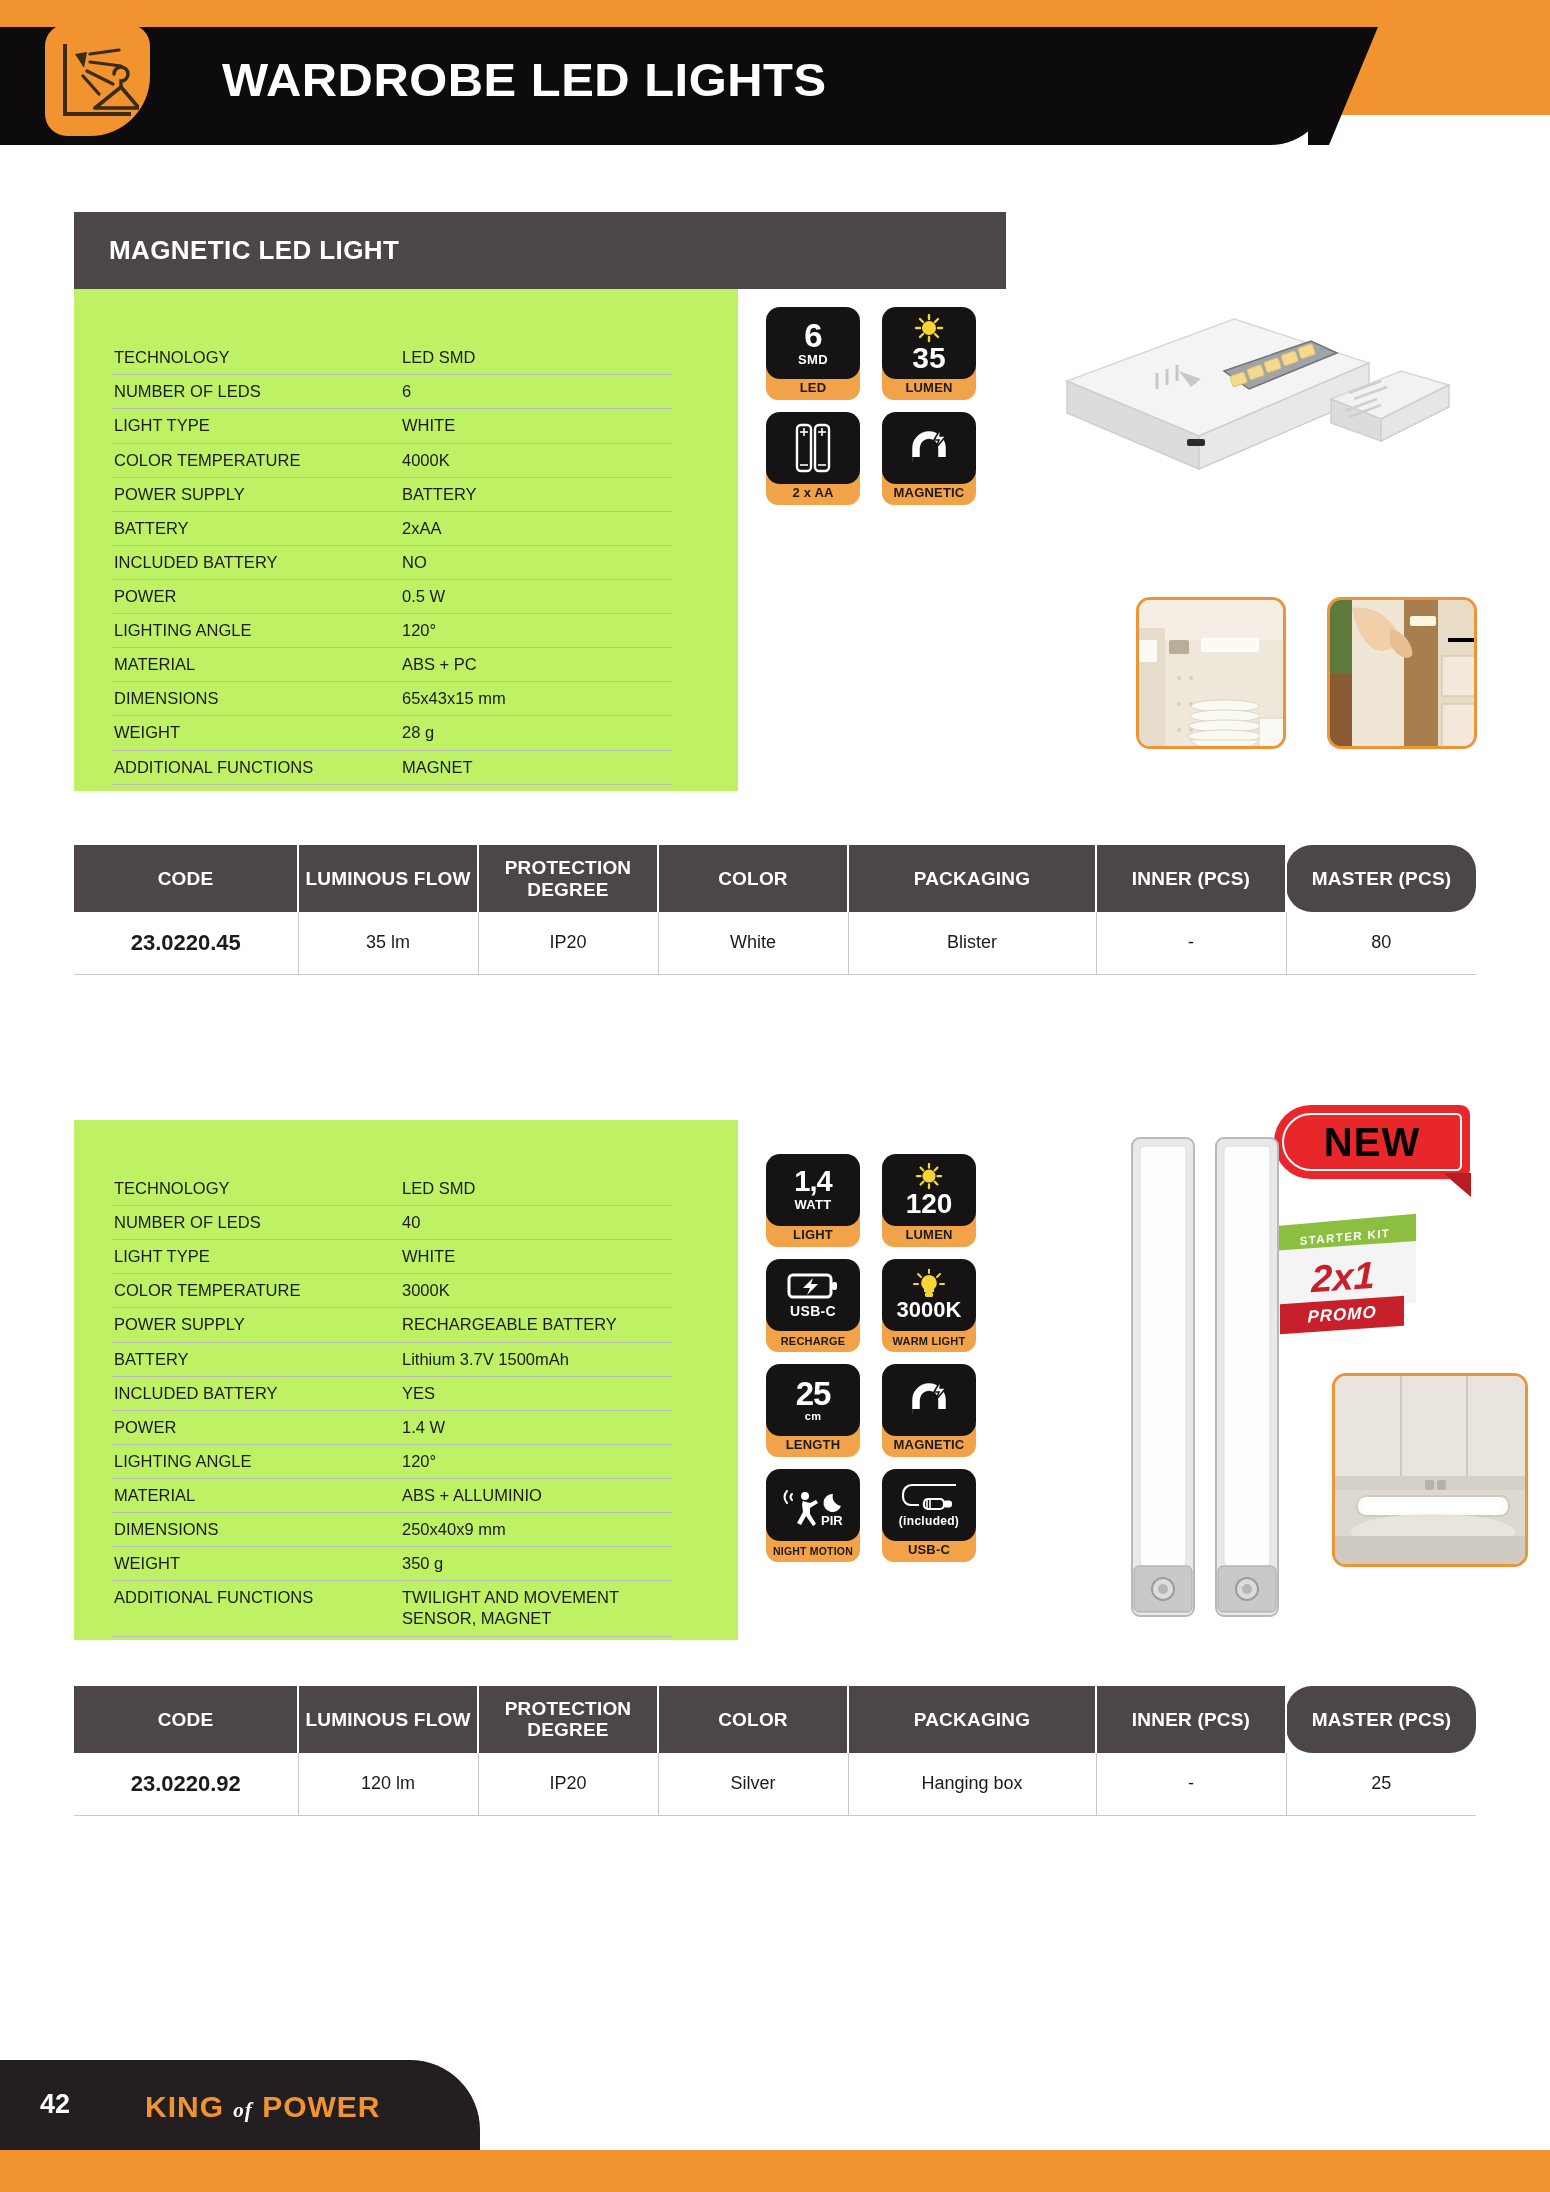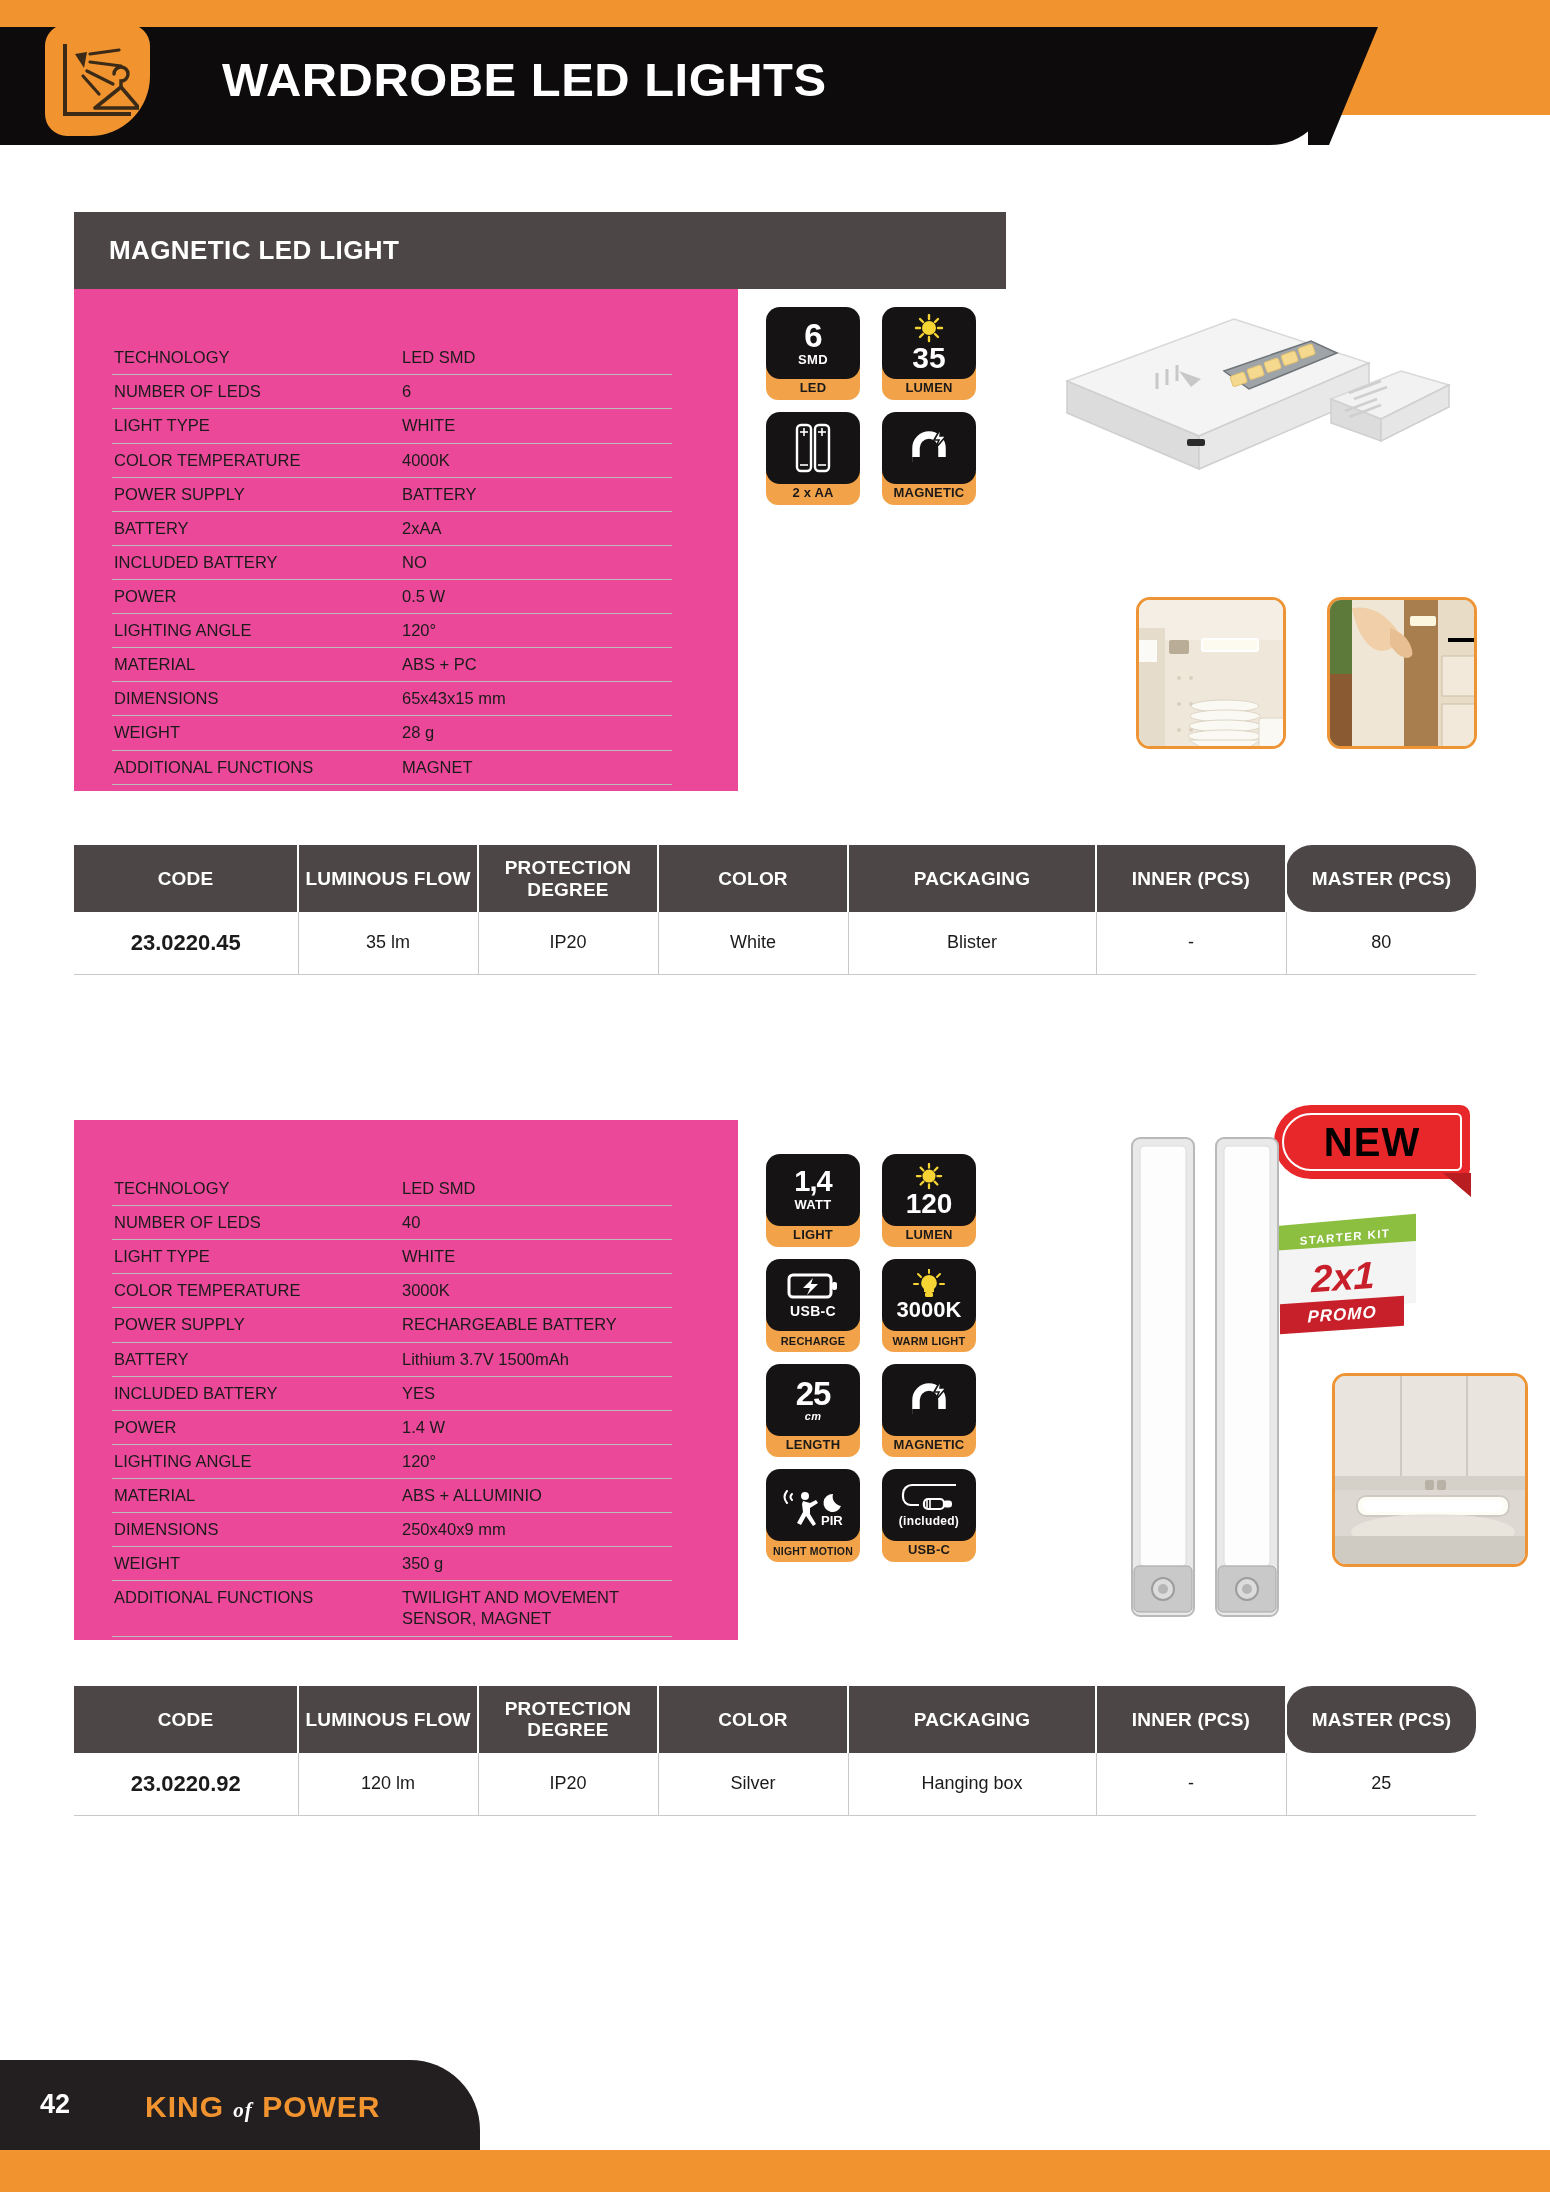--- a/index.html
+++ b/index.html
@@ -51,21 +51,21 @@
     width: 932px; background: #4c4746;
     color: #fff; font-size: 26px; font-weight: bold;
     letter-spacing: 0.4px;
     padding: 22px 0 22px 35px;
     line-height: 1.28;
   }
   .prod-body { position: relative; }
 
   .spec-panel {
     position: absolute; top: 0; left: 0;
-    width: 664px; background: #ec4899;
+    width: 664px; background: #bef264;
   }
   .spec-table { width: 560px; margin: 52px 0 0 38px; border-collapse: collapse; }
   .spec-table tr { }
   .spec-table td {
     font-size: 16.5px; color: #1b1b1b;
     padding: 6px 0 6px 0;
     border-bottom: 1px solid #bcbcbc;
     vertical-align: top;
     line-height: 1.28;
   }
@@ -86,21 +86,21 @@
     margin-top: -12px; height: 33px; background: #f2a34a; border-radius: 0 0 12px 12px;
     display: flex; align-items: flex-end; justify-content: center;
     padding-bottom: 5px;
     color: #1c1a19; font-size: 13px; font-weight: bold; letter-spacing: 0.2px;
     z-index: 1; position: relative;
   }
   .badge-bot.small { font-size: 11px; }
   .b-big { font-size: 33px; font-weight: bold; line-height: 0.95; letter-spacing: -1px; }
   .b-big.med { font-size: 29px; }
   .b-sub { font-size: 13px; font-weight: bold; margin-top: 1px; letter-spacing: 0.3px; }
-  .b-sub.tiny { font-size: 11px; font-style: italic; }
+  .b-sub.tiny { font-size: 11px; }
   .b-num-yellow { font-size: 30px; font-weight: bold; line-height: 1; margin-top: 1px; }
 
   
   .photo { position: absolute; }
   .photo-frame { border: 3px solid #ef9435; border-radius: 14px; overflow: hidden; }
 
   
   .data-table { border-collapse: collapse; width: 1402px; table-layout: fixed; }
   .data-table th {
     background: #4c4746; color: #ffffff;

